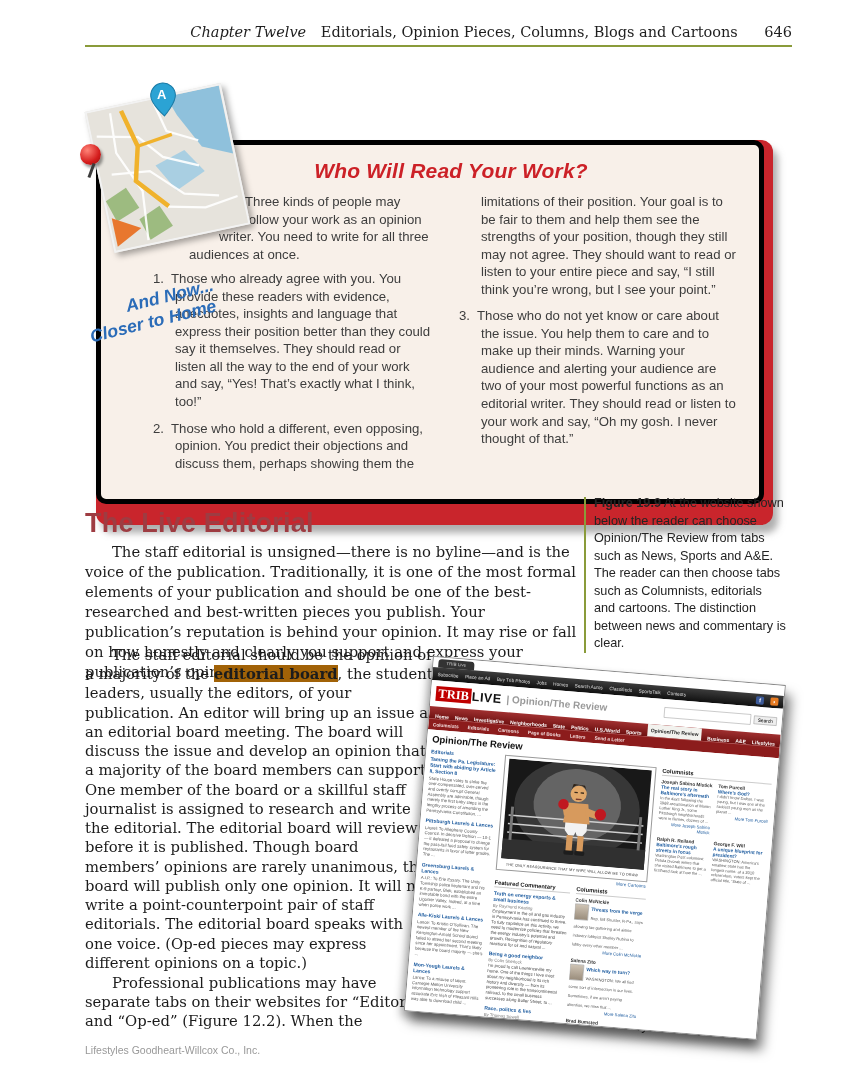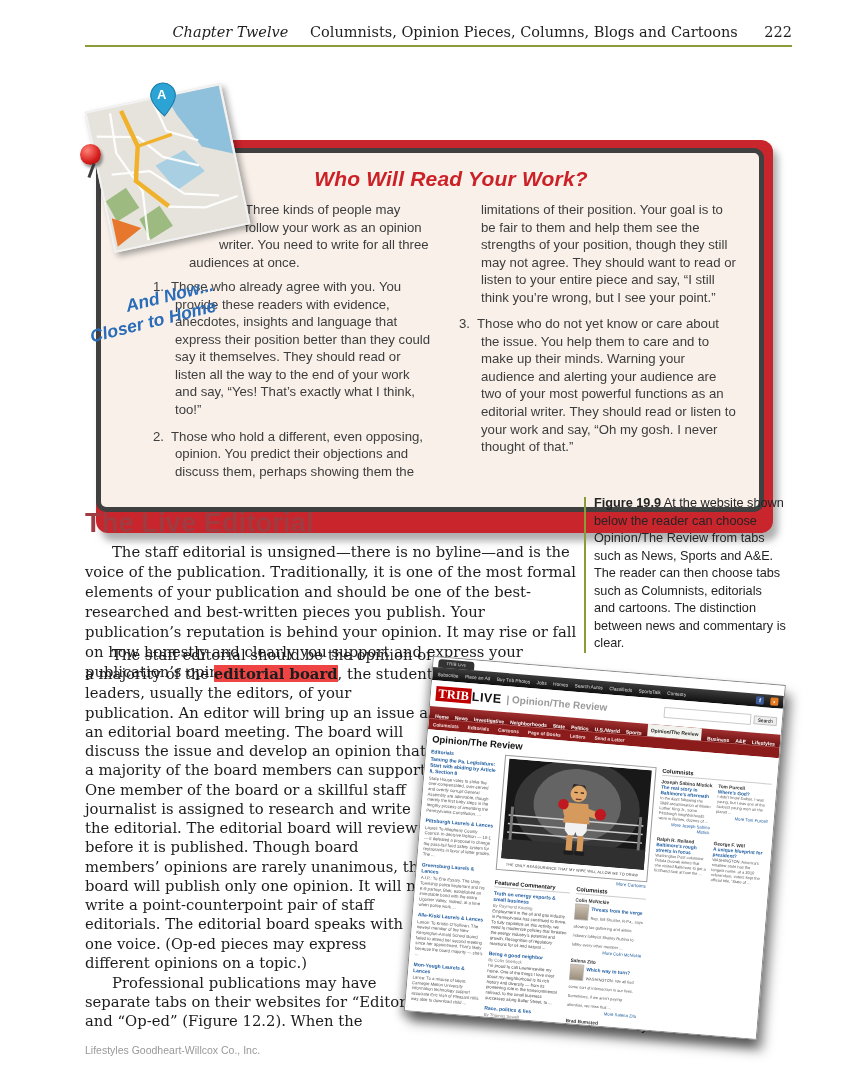--- a/index.html
+++ b/index.html
@@ -1,26 +1,26 @@
 <!DOCTYPE html>
 <html><head>
 <meta charset="utf-8">
 <style>
   html,body{margin:0;padding:0;}
   body{width:849px;height:1087px;position:relative;background:#fff;font-family:"Liberation Sans",sans-serif;overflow:hidden;}
 
   
   .page-header{position:absolute;top:24px;left:85px;width:707px;text-align:right;font-family:"DejaVu Serif",serif;font-size:14.5px;color:#1e1e1e;white-space:nowrap;}
-  .chapter-label{font-style:italic;margin-right:17px;}
+  .chapter-label{font-style:italic;margin-right:10px;}
   .page-num{margin-left:22px;}
   .header-rule{position:absolute;top:45px;left:85px;width:707px;height:2px;background:#8a9b3a;}
 
   
   .callout-back{position:absolute;left:96px;top:140px;width:668px;background:#c9252c;border-radius:12px;padding:0 9px 21px 0;box-shadow:5px 8px 7px rgba(110,110,110,.55);}
-  .callout-front{background:#f8f0e9;border:5px solid #404040;border-radius:10px;padding:12px 20px 14px 52px;margin-top:8px;}
+  .callout-front{background:#f8f0e9;border:5px solid #000000;border-radius:10px;padding:12px 20px 14px 52px;}
   .callout-title{text-align:center;color:#cc2127;font-size:21px;font-weight:bold;font-style:italic;margin:2px 0 10px 10px;letter-spacing:.2px;}
   .callout-cols{column-count:2;column-gap:26px;column-fill:auto;height:292px;font-size:13.2px;line-height:1.33;color:#3d3d3d;}
   .sp{float:left;clear:left;height:18px;}
   .sp1{width:92px}.sp2{width:66px}.sp3{width:36px}.sp4{width:6px}
   .callout-intro{margin:0 0 7px 0;}
   .citem{padding-left:22px;text-indent:-22px;margin-bottom:9px;}
   .cnum{margin-right:7px;}
 
   
   .map-wrap{position:absolute;left:78px;top:84px;width:180px;height:275px;z-index:5;}
@@ -34,21 +34,21 @@
 
   
   .section-heading{position:absolute;left:85px;top:490px;font-size:27px;font-weight:bold;color:#9e3c42;letter-spacing:.2px;}
   .intro-para{position:absolute;left:85px;top:527px;width:496px;font-family:"DejaVu Serif",serif;font-size:14.8px;line-height:1.36;color:#1c1c1c;}
   .indent{text-indent:27px;}
   .figure-rule{position:absolute;left:584px;top:497px;width:2px;height:156px;background:#8a9b3a;}
   .figure-caption{position:absolute;left:594px;top:495px;width:192px;font-size:12.7px;line-height:1.38;color:#242424;}
   .figure-label{font-weight:bold;}
   .left-col{position:absolute;left:85px;top:645px;width:350px;font-family:"DejaVu Serif",serif;font-size:14.8px;line-height:1.3;color:#1c1c1c;}
   .left-col p{margin:0 0 1px 0;}
-  .hl-term{background:#ef4444;font-weight:bold;}
+  .hl-term{background:#a16207;font-weight:bold;}
 
   
   .trib-shot{position:absolute;left:433px;top:656px;width:352px;height:354px;transform:rotate(4.7deg);transform-origin:0 0;background:#fbfbfb;border:1px solid #8a8a8a;box-shadow:6px 10px 12px rgba(0,0,0,.5),-3px 6px 9px rgba(0,0,0,.3);overflow:hidden;z-index:3;}
   .trib-inner{width:704px;height:712px;transform:scale(.5);transform-origin:0 0;background:#fff;}
   .t-tabrow{height:20px;background:#fff;padding-left:10px;}
   .t-tab{display:inline-block;background:#333;color:#ccc;font-size:9px;line-height:17px;padding:0 16px;border-radius:7px 7px 0 0;}
   .t-topbar{height:26px;background:linear-gradient(#3c3c3c,#101010);display:flex;align-items:center;gap:13px;padding:0 10px;color:#ddd;font-size:9.5px;white-space:nowrap;}
   .t-topbar .spacer{flex:1;}
   .t-icon{width:16px;height:16px;border-radius:3px;color:#fff;font-weight:bold;font-size:11px;text-align:center;line-height:16px;}
   .t-icon.fb{background:#3b5998;}
@@ -100,22 +100,22 @@
   .t-r-more{display:block;text-align:right;color:#1b5a9e;font-size:8.5px;margin-top:1px;}
 
   .courtesy{position:absolute;left:598px;top:1022px;transform:rotate(4.7deg);font-size:12.5px;color:#333;white-space:nowrap;}
   .copyright{position:absolute;left:85px;top:1044px;font-size:10.5px;color:#999;}
 </style>
 </head>
 <body>
 
 <div class="page-header">
   <span class="chapter-label">Chapter Twelve</span>
-  <span>Columnists, Opinion Pieces, Columns, Blogs and Cartoons</span>
-  <span class="page-num">222</span>
+  <span>Editorials, Opinion Pieces, Columns, Blogs and Cartoons</span>
+  <span class="page-num">646</span>
 </div>
 <div class="header-rule"></div>
 
 <div class="callout-back">
   <div class="callout-front">
     <div class="callout-title">Who Will Read Your Work?</div>
     <div class="callout-cols">
       <div class="sp sp1"></div>
       <div class="sp sp2"></div>
       <div class="sp sp3"></div>

